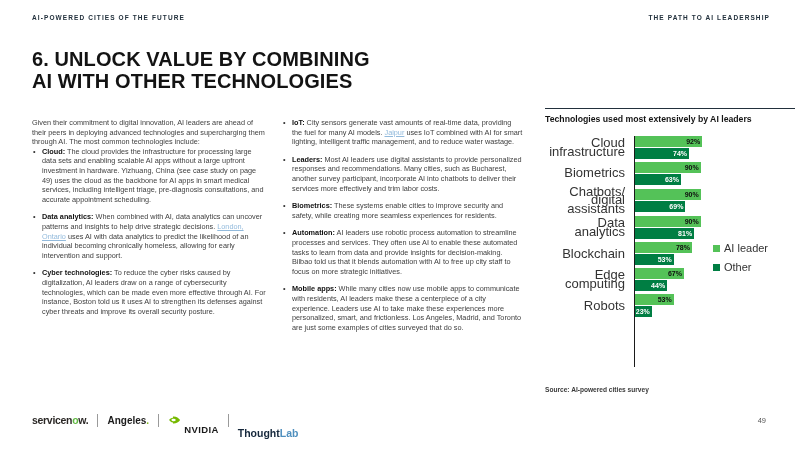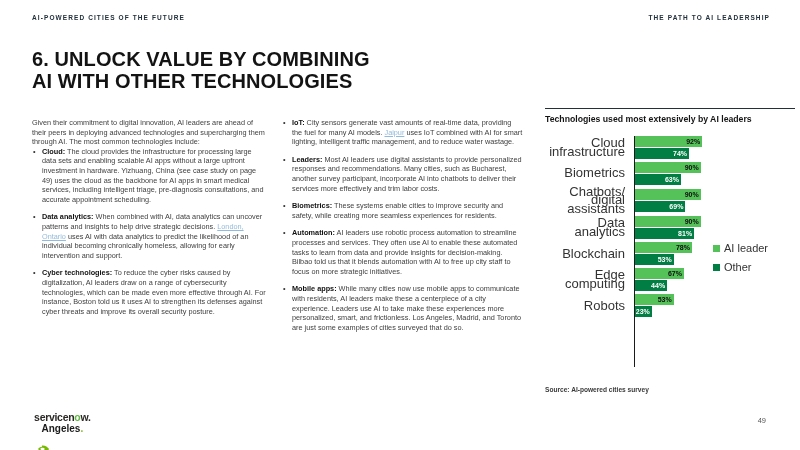--- a/index.html
+++ b/index.html
@@ -39,21 +39,21 @@
   .bar { height:11px; position:relative; margin-bottom:1px; }
   .bar:last-child { margin-bottom:0; }
   .bar-value { position:absolute; right:2px; top:0; height:11px; line-height:11.5px; font-size:7px; font-weight:700; white-space:nowrap; }
   .bar.s0 .bar-value { color:#0e0e0e; }
   .bar.s1 .bar-value { color:#ffffff; }
   .legend { position:absolute; left:168px; top:134px; }
   .legend-item { display:flex; align-items:center; margin-bottom:7px; font-size:11px; color:#333333; }
   .swatch { width:7px; height:7px; margin-right:4px; flex:none; }
   .source { position:absolute; left:0; top:278px; font-size:6.6px; font-weight:700; color:#3a3a3a; }
 
-  .footer { position:absolute; left:32px; top:411px; display:flex; align-items:center; height:18px;flex-direction:column; }
+  .footer { position:absolute; left:32px; top:411px; display:flex; align-items:center; height:18px; }
   .logo-sep { width:1px; height:13px; background:#9a9a9a; margin:0 9px; }
   .logo { display:flex; align-items:center; font-weight:700; white-space:nowrap; }
   .logo-servicenow { font-size:10.5px; letter-spacing:-0.3px; }
   .logo-deloitte { font-size:10px; }
   .logo-nvidia { font-size:9.5px; letter-spacing:0.4px; }
   .logo-nvidia .nvidia-eye { display:inline-flex; margin-right:3px; }
   .logo-thoughtlab { font-size:10.5px;margin-top:26px; }
   .page-number { position:absolute; right:34px; top:416px; font-size:7.5px; color:#555555; }
 </style>
 </head>

